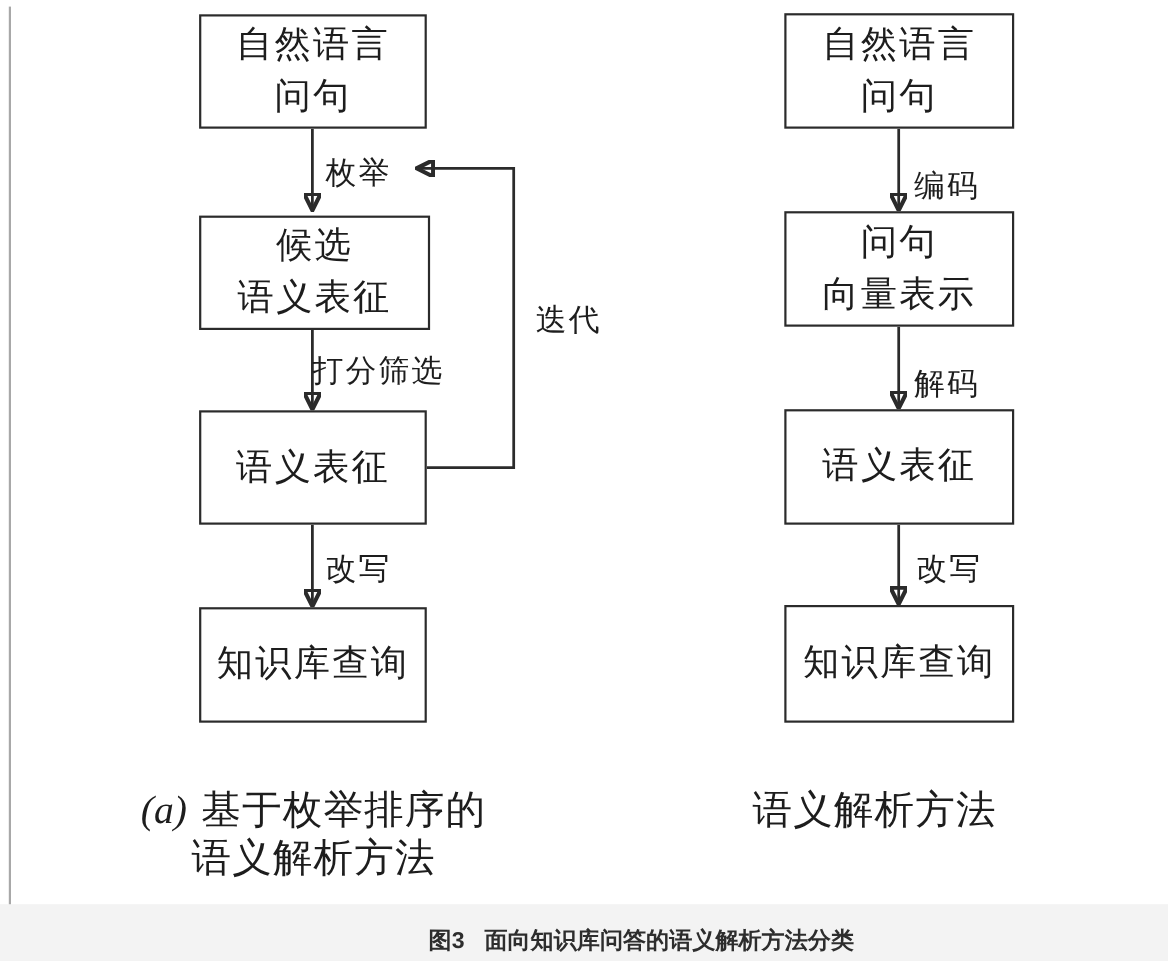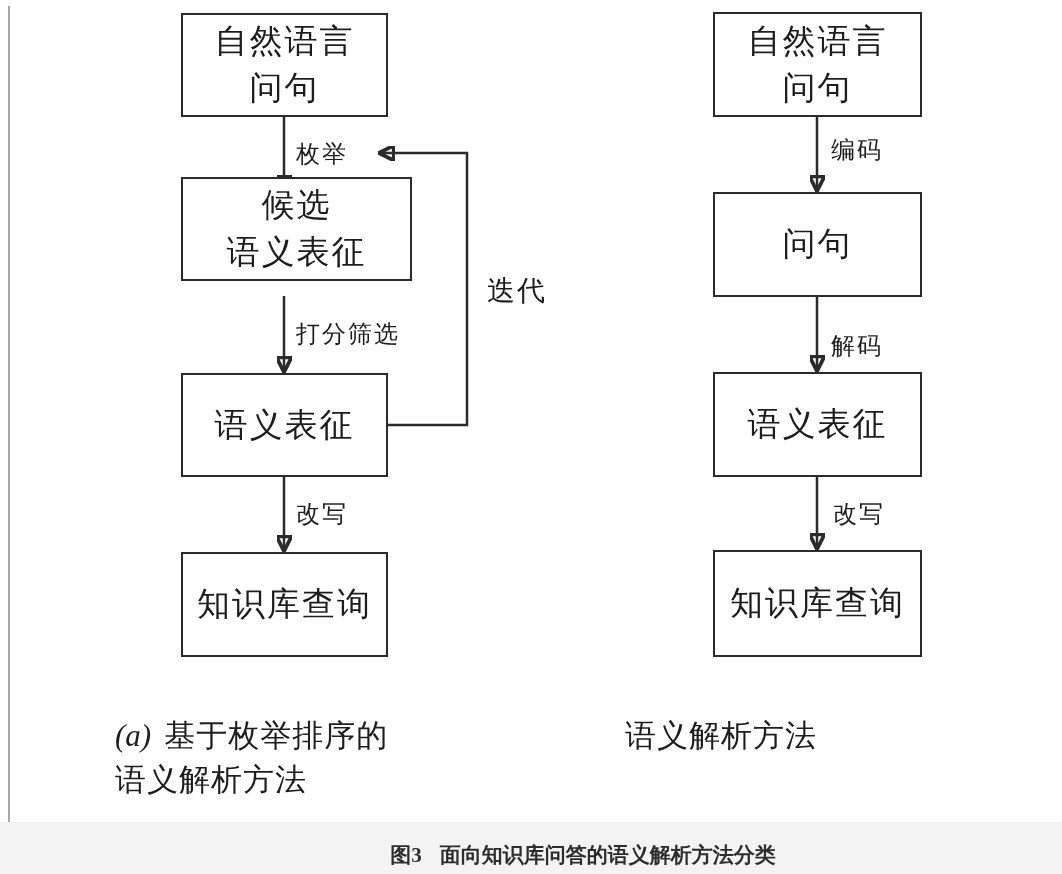--- a/index.html
+++ b/index.html
@@ -11,34 +11,34 @@
     position:absolute; left:8px; top:6px; width:2px; height:868px; background:#a8a8a8;
   }
   svg.connectors { position:absolute; left:0; top:0; }
   svg.connectors path { stroke:#2b2b2b; stroke-width:2.5; fill:none; }
   .fbox {
     position:absolute; box-sizing:border-box; border:2.5px solid #2b2b2b; background:#ffffff;
     display:flex; flex-direction:column; justify-content:center; align-items:center;
     color:#1d1d1d; font-size:33px; line-height:47px; letter-spacing:2px; 
   }
   .edge-label {
-    position:absolute; font-size:24px; color:#1d1d1d; letter-spacing:2px; white-space:nowrap;
+    position:absolute; font-size:28px; color:#1d1d1d; letter-spacing:2px; white-space:nowrap;
   }
   .loop-label { font-size:28px; }
   .sub-caption {
-    position:absolute; width:340px; text-align:left; font-size:31px; color:#1d1d1d;
+    position:absolute; width:340px; text-align:center; font-size:36px; color:#1d1d1d;
     line-height:44px; letter-spacing:1px;
   }
   .cap-prefix { font-style:italic; letter-spacing:0; margin-right:13px; }
   .caption-strip {
     position:absolute; left:0; top:822px; width:1062px; height:52px; background:#f3f3f3;
   }
   .fig-caption {
     position:absolute; left:300px; top:841px; width:566px; text-align:center;
-    font-family:Liberation Serif, serif; font-weight:bold;
+    font-family:Liberation Sans, sans-serif; font-weight:bold;
     font-size:21px; color:#2d2d2d; white-space:nowrap;
   }
   .fig-label { margin-right:18px; }
 </style>
 </head>
 <body>
 
 <div class="canvas">
 
   <div class="left-rule"></div>
@@ -55,51 +55,52 @@
     <path d="M388 425 H467 V153 H381" marker-end="url(#ah)"></path>
     <path d="M817 117 V189" marker-end="url(#ah)"></path>
     <path d="M817 297 V369" marker-end="url(#ah)"></path>
     <path d="M817 477 V547" marker-end="url(#ah)"></path>
   </svg>
 
   <div class="fbox" style="left:181px; top:13px; width:207px; height:104px">
     <div>自然语言</div>
     <div>问句</div>
   </div>
-  <div class="fbox" style="left:181px; top:177px; width:231px; height:104px">
+  <div class="fbox" style="left:181px; top:196px; width:210px; height:104px">
     <div>候选</div>
     <div>语义表征</div>
   </div>
   <div class="fbox" style="left:181px; top:373px; width:207px; height:104px">
     <div>语义表征</div>
   </div>
   <div class="fbox" style="left:181px; top:552px; width:207px; height:105px">
     <div>知识库查询</div>
   </div>
 
   <div class="edge-label" style="left:296px; top:138px">枚举</div>
-  <div class="edge-label" style="left:296px; top:318px">打分筛选</div>
+  <div class="edge-label" style="left:284px; top:318px">打分筛选</div>
   <div class="edge-label" style="left:296px; top:498px">改写</div>
   <div class="edge-label loop-label" style="left:487px; top:272px">迭代</div>
 
   <div class="fbox" style="left:713px; top:12px; width:209px; height:105px">
     <div>自然语言</div>
     <div>问句</div>
   </div>
   <div class="fbox" style="left:713px; top:192px; width:209px; height:105px">
     <div>问句</div>
+    <div>向量表示</div>
   </div>
   <div class="fbox" style="left:713px; top:372px; width:209px; height:105px">
     <div>语义表征</div>
   </div>
   <div class="fbox" style="left:713px; top:550px; width:209px; height:107px">
     <div>知识库查询</div>
   </div>
 
-  <div class="edge-label" style="left:831px; top:134px">编码</div>
+  <div class="edge-label" style="left:831px; top:150px">编码</div>
   <div class="edge-label" style="left:831px; top:330px">解码</div>
   <div class="edge-label" style="left:833px; top:498px">改写</div>
 
   <div class="sub-caption" style="left:115px; top:714px">
     <div>
       <span class="cap-prefix">(a)</span><span>基于枚举排序的</span>
     </div>
     <div>语义解析方法</div>
   </div>
   <div class="sub-caption" style="left:625px; top:714px">

